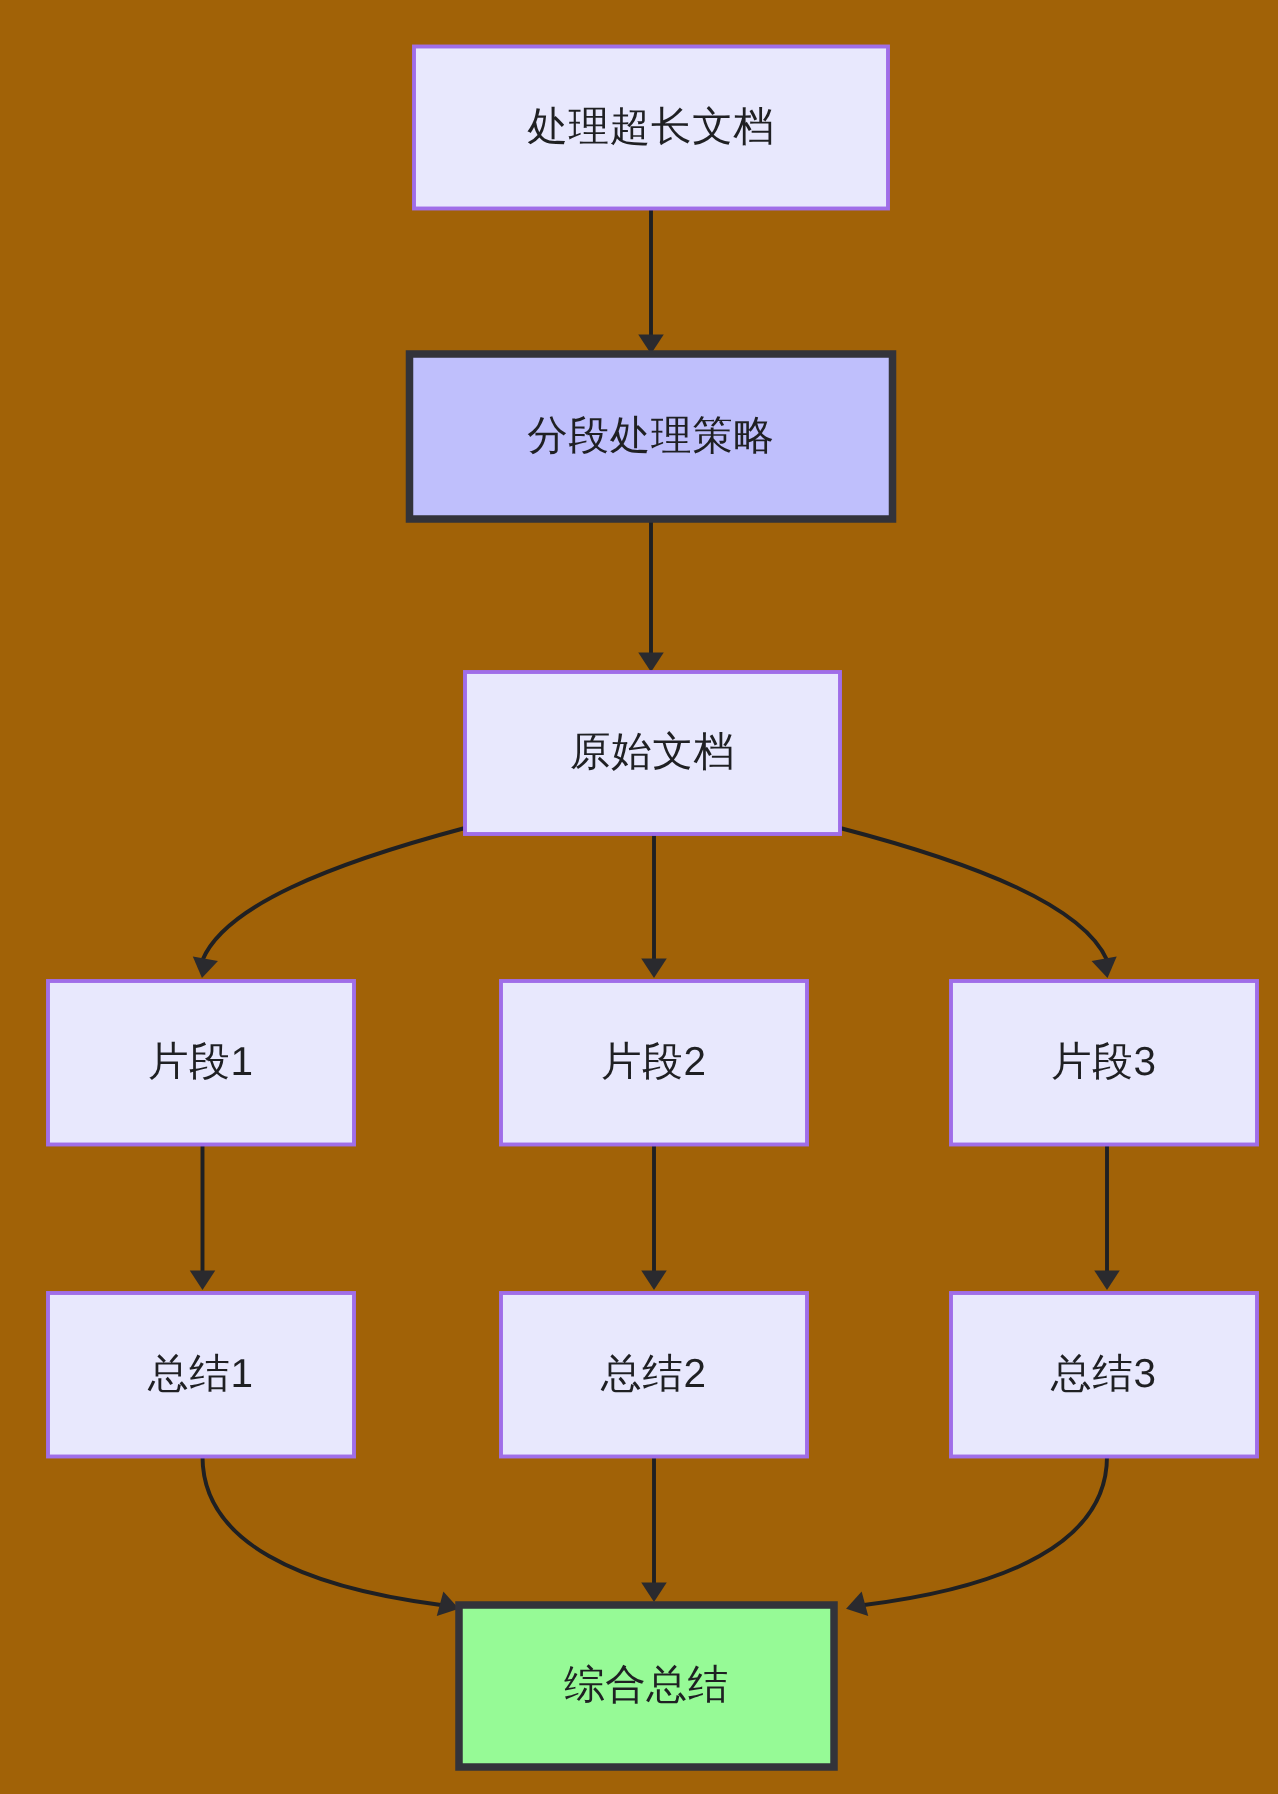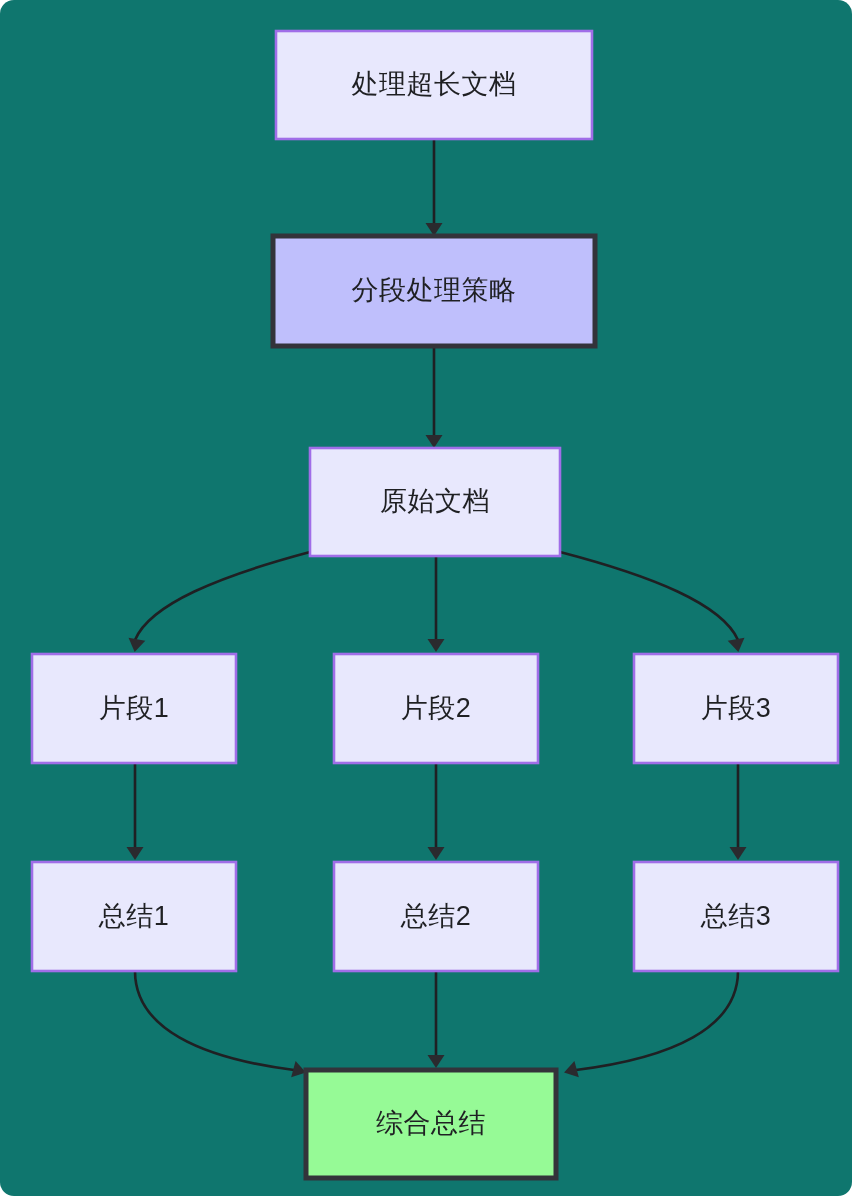--- a/index.html
+++ b/index.html
@@ -10,22 +10,21 @@
   body {
     width: 852px;
     height: 1196px;
     font-family: "Liberation Sans", "DejaVu Sans", sans-serif;
     overflow: hidden;
   }
   #diagram-root {
     position: relative;
     width: 852px;
     height: 1196px;
-    background: #0f766e;
-    border-radius: 14px;
+    background: #a16207;
   }
   svg#flowchart {
     display: block;
     width: 852px;
     height: 1196px;
   }
   .node-label {
     font-family: "Liberation Sans", "DejaVu Sans", sans-serif;
     font-size: 27px;
     fill: #1f2023;

